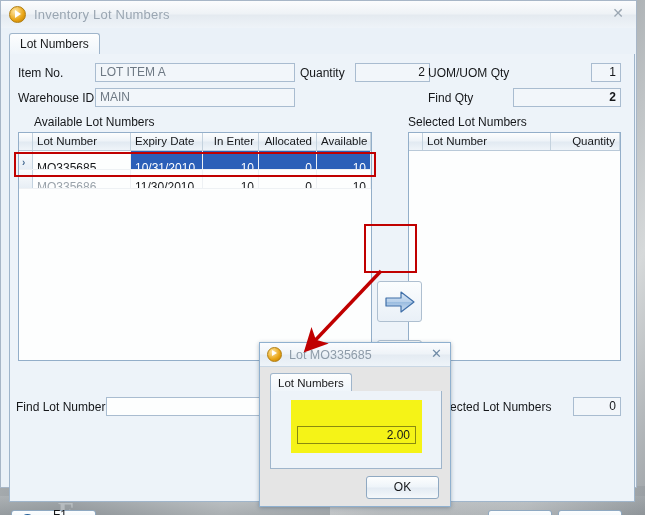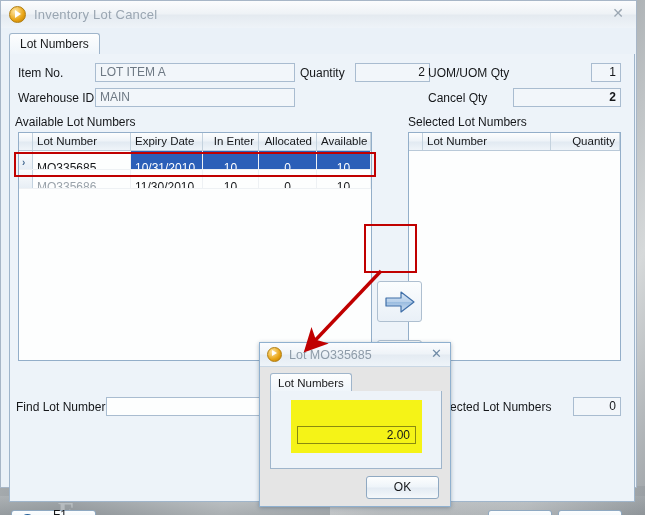--- a/index.html
+++ b/index.html
@@ -91,21 +91,21 @@
     border-bottom:1px solid #b9c9d8;}
   .ghead .gh{
     box-sizing:border-box;border-right:1px solid #c4d2de;
     font-size:11.5px;color:#15171a;line-height:16px;padding:0 4px;position:relative;overflow:hidden;
   }
   .ghead .gh.r{text-align:right;}
   .ghead .gh.ind{width:14px;padding:0;}
   .grow{display:flex;height:18px;border-bottom:1px solid #eef1f4;}
   .grow .gc{box-sizing:border-box;font-size:12px;line-height:17px;padding:9px 4px;
     border-right:1px solid #eef1f4;overflow:hidden;white-space:nowrap;}
-  .grow .gc.r{text-align:center;}
+  .grow .gc.r{text-align:right;}
   .grow .gc.ind{width:14px;padding:0;background:linear-gradient(180deg,#fbfdfe,#e7eef5);
      border-right:1px solid #c3d2df;position:relative;}
   .grow.sel .gc{background:#2b5fb8;color:#ffffff;}
   .grow.sel .gc.ind{background:linear-gradient(180deg,#fbfdfe,#e7eef5);color:#2b5fb8;}
   .grow.sel .gc.first{background:#fdfefe;color:#15171a;}
   .rowcaret{position:absolute;left:3px;top:3px;color:#4a6d93;font-size:10px;font-weight:bold;}
   .grow.dim .gc{color:#9aa3ab;}
   .grow.dim .gc.dark{color:#15171a;}
 
   
@@ -168,21 +168,21 @@
 <div id="desktop">
   <div class="streak1"></div>
   <div class="diag"></div>
   <div class="logoF">F</div>
 </div>
 
 <div id="win">
 
   <div id="titlebar">
     <div class="appicon"></div>
-    <div class="wtitle">Inventory Lot Cancel</div>
+    <div class="wtitle">Inventory Lot Numbers</div>
     <div class="wclose">✕</div>
   </div>
 
   <div id="client">
 
     <div class="tabstrip">
       <div class="tab">Lot Numbers</div>
     </div>
 
     <div class="panel">
@@ -192,24 +192,24 @@
 
       <div class="lbl" style="left:8px;top:37px;">Warehouse ID</div>
       <div class="fld" style="left:85px;top:34px;width:200px;">MAIN</div>
 
       <div class="lbl" style="left:290px;top:12px;">Quantity</div>
       <div class="fld num" style="left:345px;top:9px;width:75px;">2</div>
 
       <div class="lbl" style="left:418px;top:12px;">UOM/UOM Qty</div>
       <div class="fld num" style="left:581px;top:9px;width:30px;">1</div>
 
-      <div class="lbl" style="left:418px;top:37px;">Cancel Qty</div>
+      <div class="lbl" style="left:418px;top:37px;">Find Qty</div>
       <div class="fld num bold" style="left:503px;top:34px;width:108px;">2</div>
 
-      <div class="cap" style="left:5px;top:61px;">Available Lot Numbers</div>
+      <div class="cap" style="left:24px;top:61px;">Available Lot Numbers</div>
       <div class="cap" style="left:398px;top:61px;">Selected Lot Numbers</div>
 
       <div class="grid" id="availGrid" style="left:8px;top:78px;width:354px;height:229px;">
         <div class="ghead">
           <div class="gh ind"></div>
           <div class="gh" style="width:98px;">Lot Number</div>
           <div class="gh" style="width:72px;">Expiry Date</div>
           <div class="gh r" style="width:56px;">In Enter</div>
           <div class="gh r" style="width:58px;">Allocated</div>
           <div class="gh r" style="width:54px;">Available</div>

